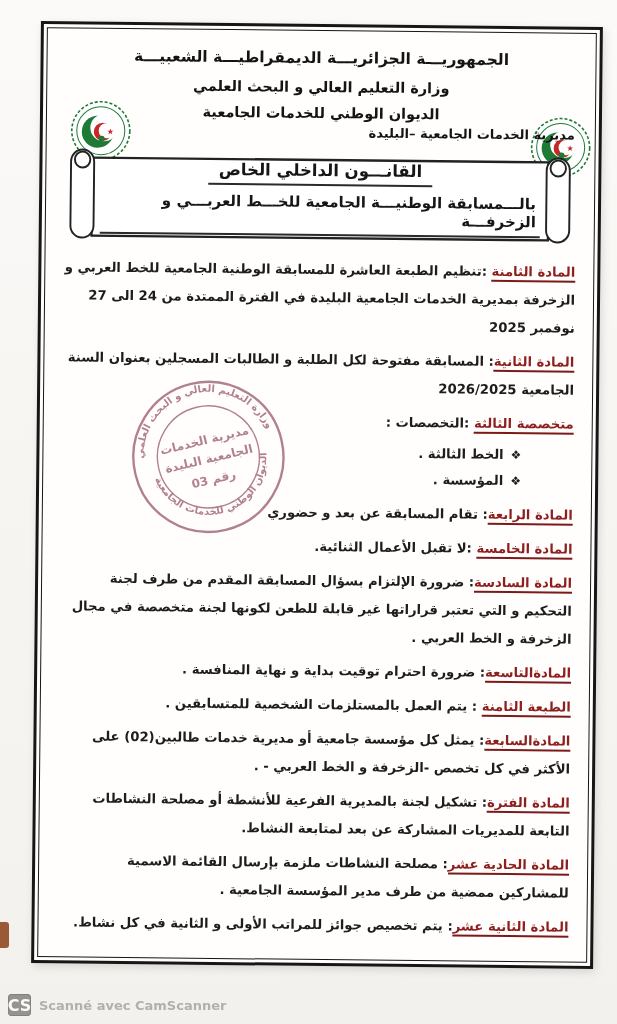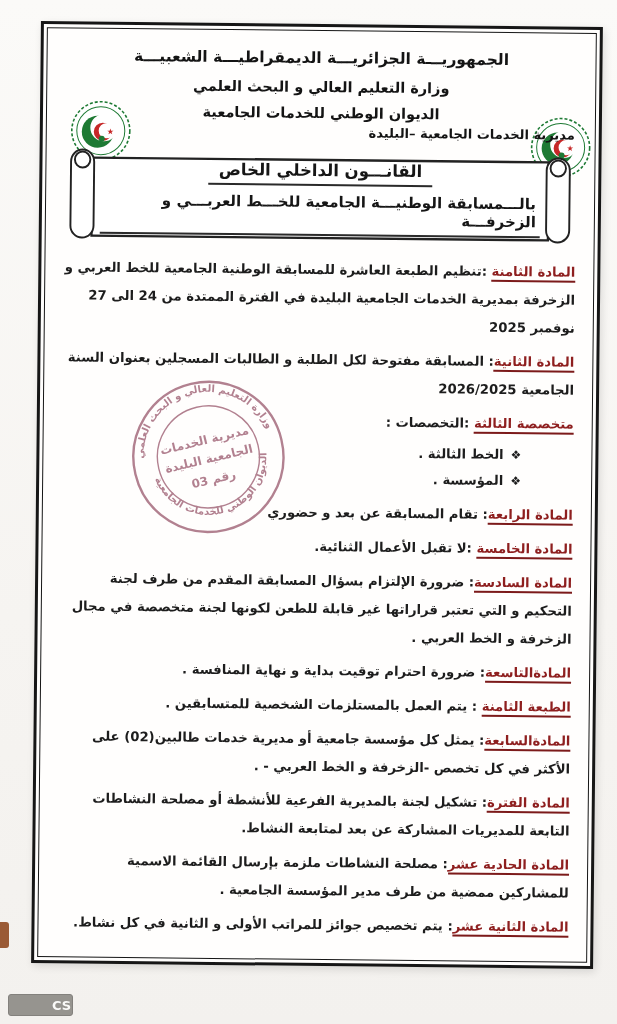--- a/index.html
+++ b/index.html
@@ -55,22 +55,22 @@
     position:absolute; left:84px; top:346px; width:162px; height:162px;
     transform:rotate(-14deg); opacity:0.78; z-index:1;
   }
 
   .footer{
     position:absolute; left:8px; bottom:8px; display:flex; align-items:center;
     gap:8px; color:#b3b0ab; font-size:13px; font-weight:bold; z-index:3;
   }
   .cs-badge{
     width:21px; height:20px; background:#96948f; color:#fafaf8;
-    font-size:13px; font-weight:bold; display:flex; align-items:center;
-    justify-content:center; border-radius:3px; border:1px solid #83817d;padding-left:42px;
+    font-size:16px; font-weight:bold; display:flex; align-items:center;
+    justify-content:center; border-radius:3px; border:1px solid #83817d;
   }
   .artifact{
     position:absolute; left:0; top:922px; width:9px; height:26px;
     background:#9a5a35; border-radius:0 3px 3px 0; z-index:3;
   }
 </style>
 </head>
 <body>
 
 <div class="document">
@@ -203,13 +203,14 @@
       </div>
 
     </div>
   </div>
 </div>
 
 <div class="artifact"></div>
 
 <div class="footer">
   <span class="cs-badge">CS</span>
+  <span>Scanné avec CamScanner</span>
 </div>
 
 </body></html>

